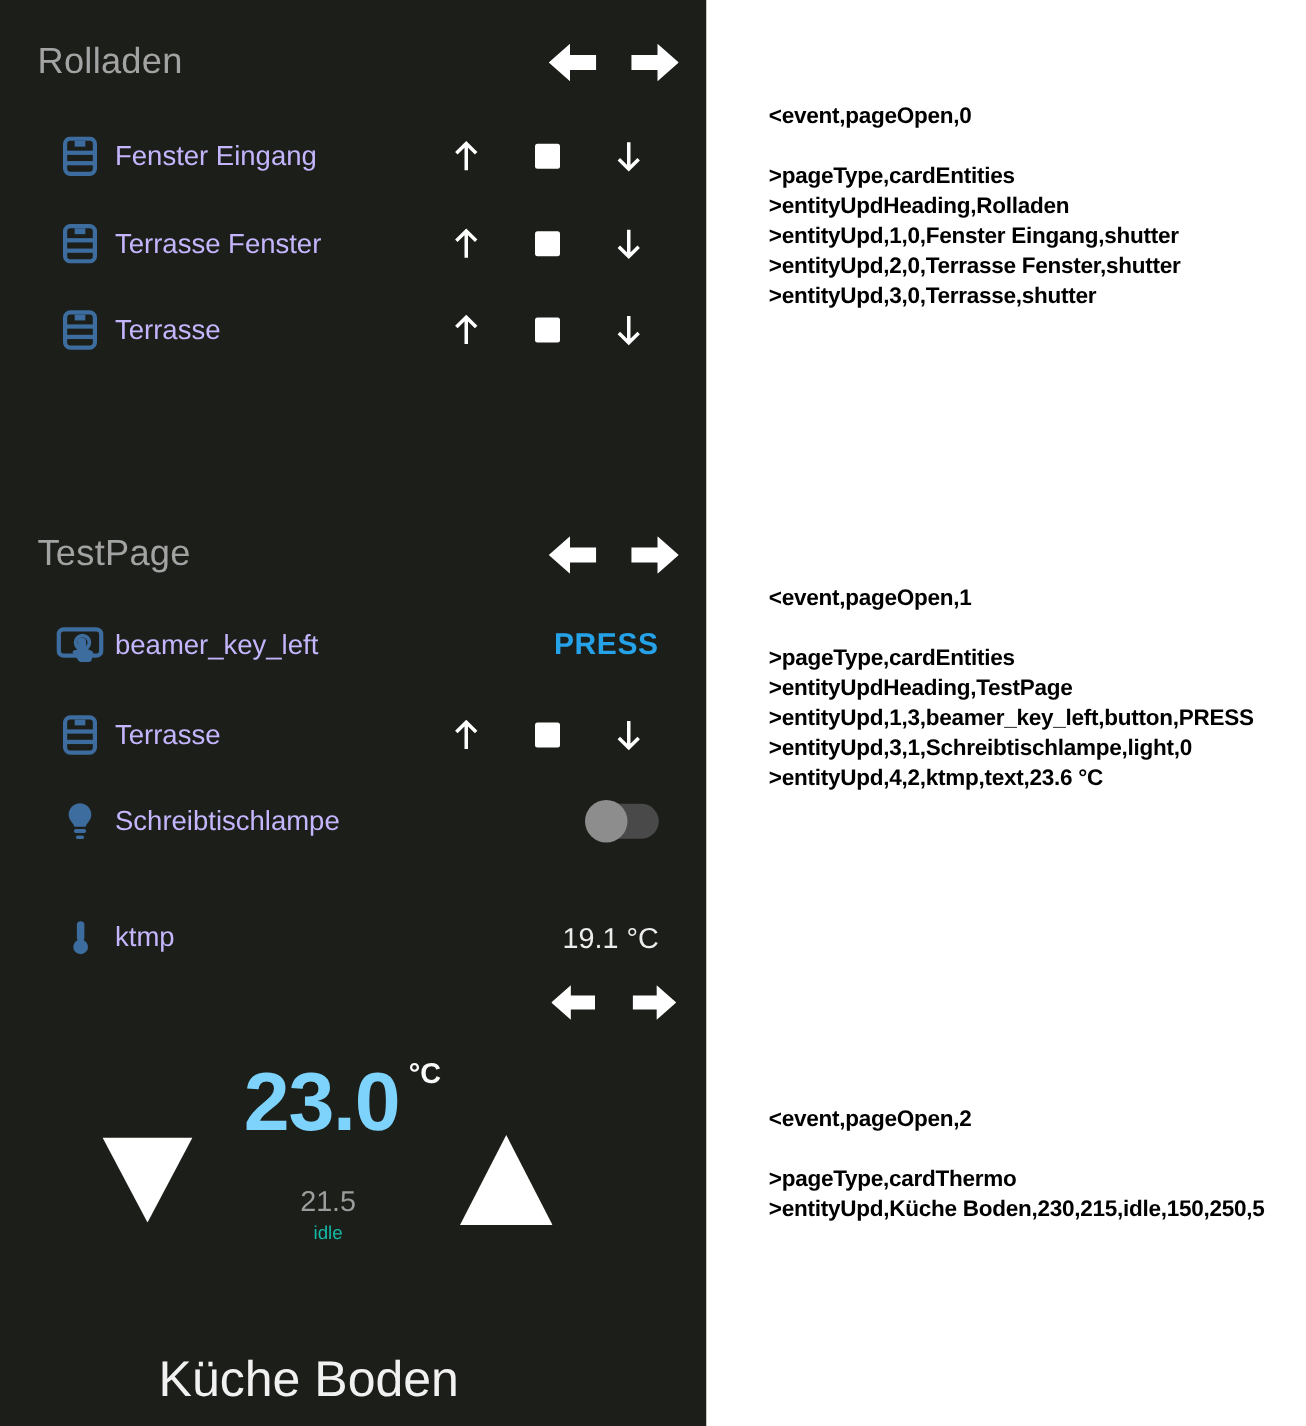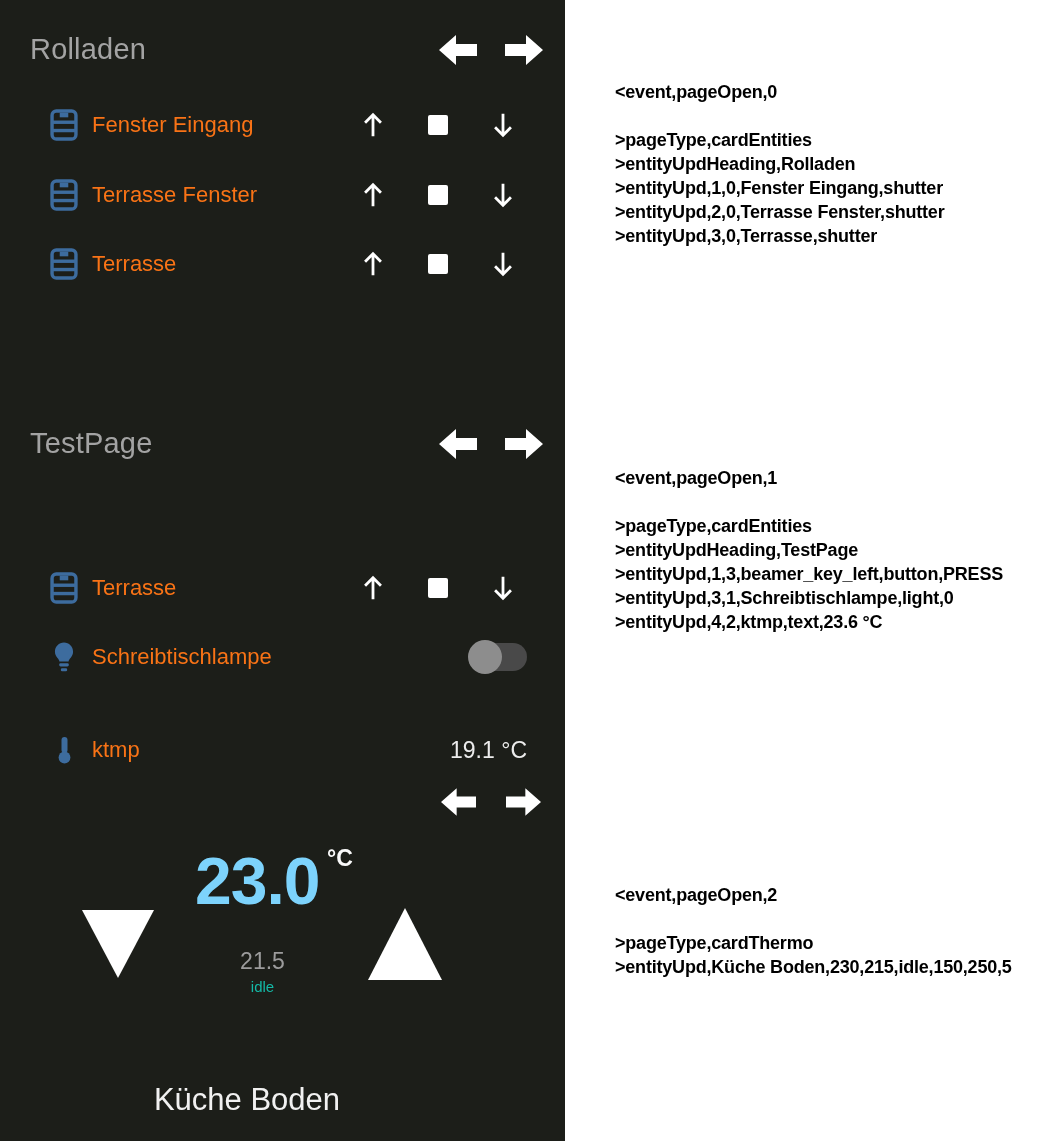--- a/index.html
+++ b/index.html
@@ -17,21 +17,21 @@
 
   .navbtn { position:absolute; width:38px; height:30px; background:none; border:none;
             padding:0; color:#ffffff; cursor:pointer; }
   .navbtn svg { display:block; width:100%; height:100%; }
 
   .row { position:absolute; left:0; width:565px; height:44px; }
   .entity-icon { position:absolute; left:44px; top:0; width:40px; height:44px;
                  display:flex; align-items:center; justify-content:center;
                  color:#3d6c9e; }
   .entity-label { position:absolute; left:92px; top:0; height:44px; display:flex;
-                  align-items:center; font-size:22px; color:#f97316; }
+                  align-items:center; font-size:22px; color:#c4b5fd; }
 
   .ctl { position:absolute; top:0; width:36px; height:44px; background:none; border:none;
          padding:0; display:flex; align-items:center; justify-content:center;
          color:#ffffff; cursor:pointer; }
   .ctl-up   { left:355px; }
   .ctl-stop { left:420px; }
   .ctl-down { left:485px; }
   .stop-square { width:20px; height:20px; background:#ffffff; border-radius:2px; }
 
   .press-btn { position:absolute; right:38px; top:0; height:44px; background:none;
@@ -56,21 +56,21 @@
   .tri-btn { position:absolute; background:none; border:none; padding:0;
              color:#ffffff; cursor:pointer; }
   .tri-btn svg { display:block; }
   .tri-down { left:82px;  top:910px; width:72px; height:68px; }
   .tri-up   { left:368px; top:908px; width:74px; height:72px; }
   .target-temp { position:absolute; left:200px; top:948px; width:125px;
                  text-align:center; font-size:23px; color:#9c9c9c; }
   .thermo-state { position:absolute; left:200px; top:978px; width:125px;
                   text-align:center; font-size:15px; color:#14b8a6; }
   .thermo-title { position:absolute; left:97px; top:1082px; width:300px;
-                  text-align:center; font-size:31px; color:#f1f1f1; }
+                  text-align:center; font-size:40px; color:#f1f1f1; }
 
   
   .log { position:absolute; left:615px; top:0; width:430px; color:#000; }
   .log-block { position:absolute; left:0; white-space:nowrap; }
   .log-line { font-size:18px; line-height:24px; font-weight:700;
               letter-spacing:-0.2px; }
   .log-event { margin-bottom:24px; }
   .lb-0 { top:80px; } .lb-1 { top:466px; } .lb-2 { top:883px; }
 
   .svgdefs { position:absolute; width:0; height:0; overflow:hidden; }
@@ -209,20 +209,29 @@
       <svg>
           <use href="#i-nav-left"></use>
         </svg>
     </button>
     <button class="navbtn" style="left:505px;top:429px">
       <svg>
           <use href="#i-nav-right"></use>
         </svg>
     </button>
 
+    <div class="row" style="top:494px">
+      <span class="entity-icon">
+        <svg width="38" height="34">
+            <use href="#i-tap-button"></use>
+          </svg>
+        </span>
+      <span class="entity-label">beamer_key_left</span>
+      <button class="press-btn">PRESS</button>
+    </div>
 
     <div class="row" style="top:566px">
       <span class="entity-icon">
         <svg width="28" height="32">
             <use href="#i-shutter"></use>
           </svg>
         </span>
       <span class="entity-label">Terrasse</span>
       <button class="ctl ctl-up">
         <svg width="24" height="28">

